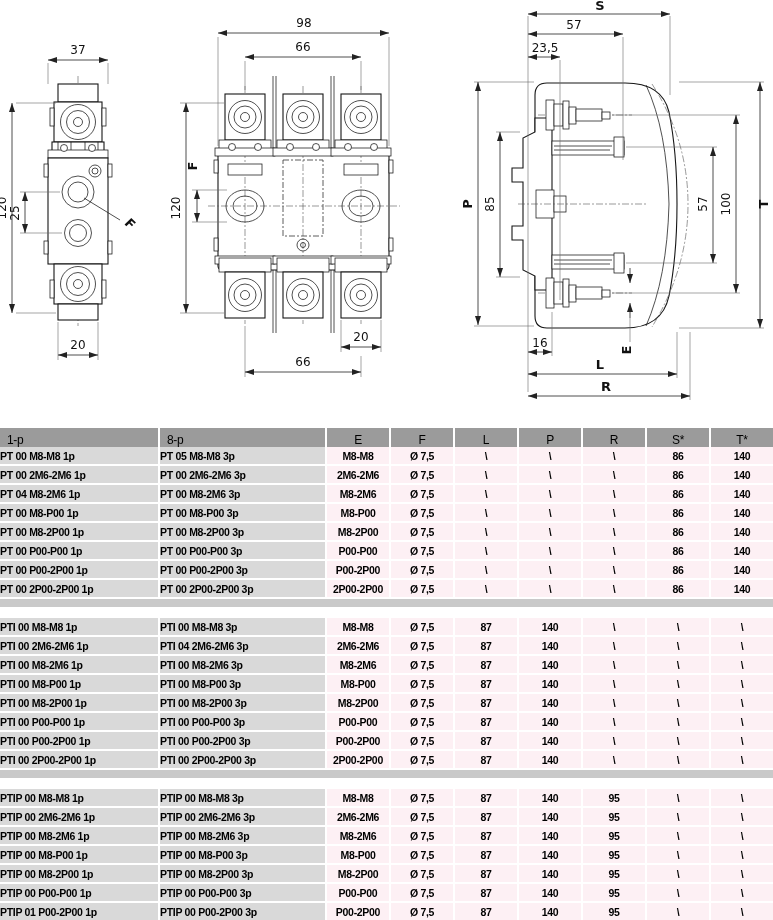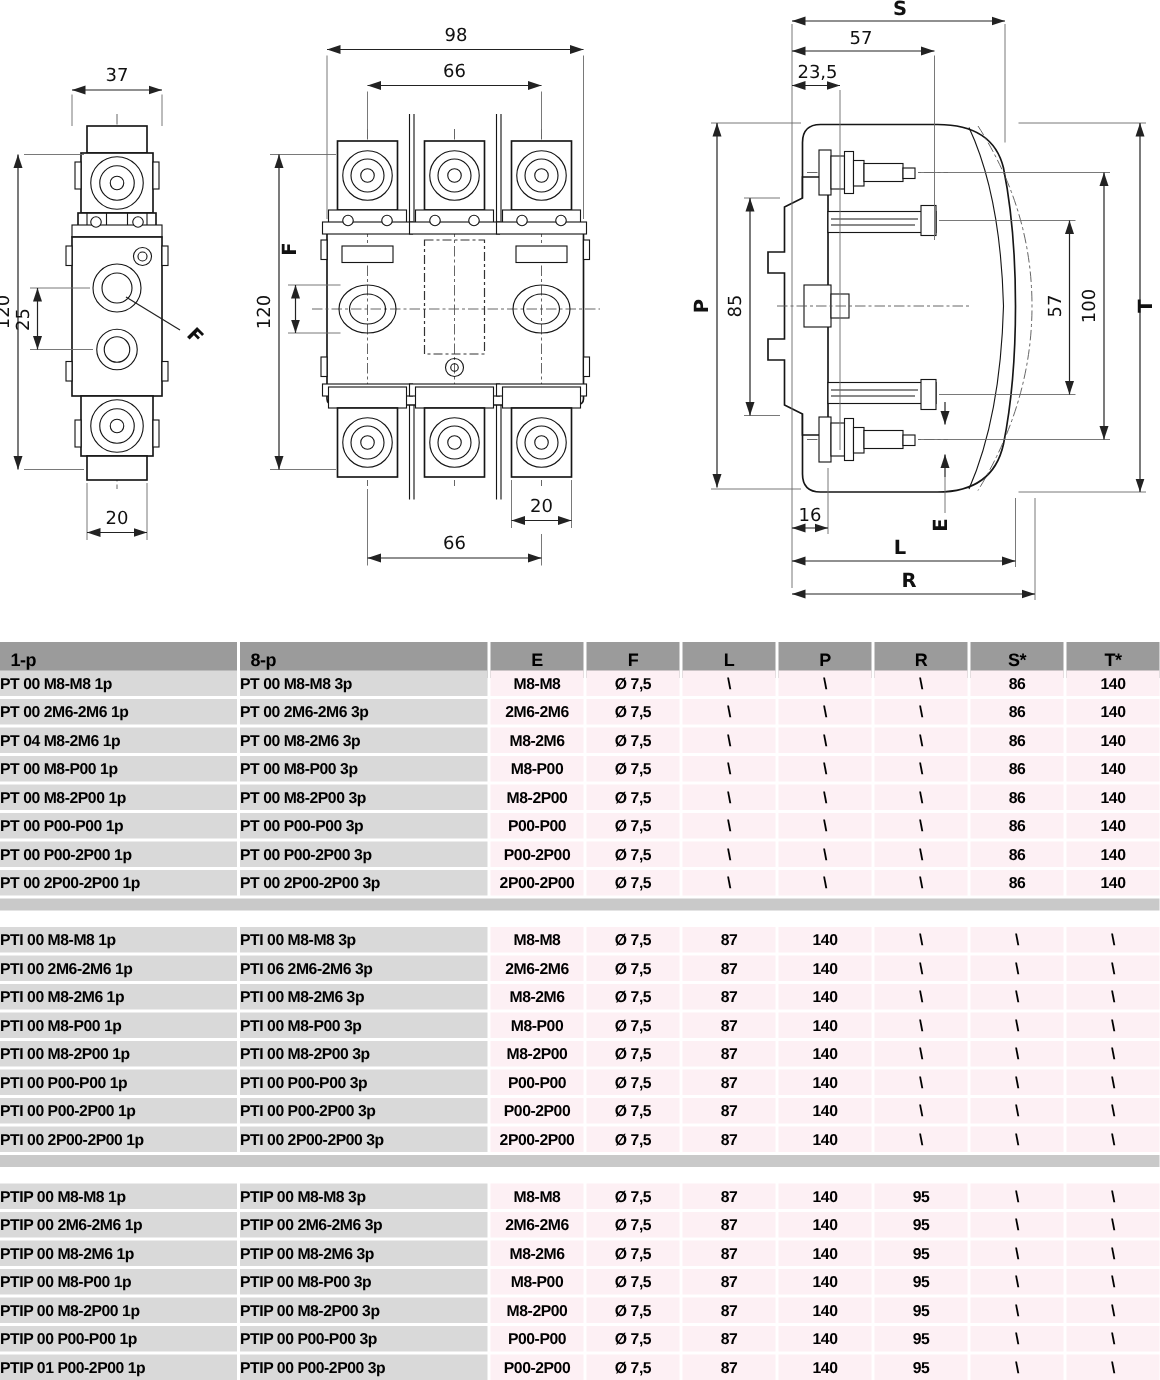--- a/index.html
+++ b/index.html
@@ -12,21 +12,21 @@
   .outline{fill:#fff;stroke:#161616;stroke-width:1.1;}
   .det{fill:none;stroke:#161616;stroke-width:0.75;}
   .detf{fill:#fff;stroke:#161616;stroke-width:0.75;}
   .dim{stroke:#222;stroke-width:0.8;fill:none;}
   .ext{stroke:#6a6a6a;stroke-width:0.6;fill:none;}
   .cl{stroke:#555;stroke-width:0.6;fill:none;stroke-dasharray:7 2 2 2;}
   .dash{stroke:#333;stroke-width:0.8;fill:none;stroke-dasharray:6 2 2 2;}
   
   .grid{width:773px;display:grid;grid-template-columns:158px 165px repeat(7,62px);
         grid-auto-rows:17px;gap:2px;background:#fff;margin-top:0;}
-  .hcell{background:#9b9b9b;height:24px;color:#000;font-weight:bold;font-size:12px;
+  .hcell{background:#9b9b9b;height:24px;color:#000;font-weight:normal;font-size:12px;
          letter-spacing:-0.3px;display:flex;align-items:center;justify-content:center;}
   .hcell.left{justify-content:flex-start;padding-left:7px;}
   .cell{height:17px;color:#000;font-weight:bold;font-size:10.5px;letter-spacing:-0.3px;
         display:flex;align-items:center;white-space:nowrap;overflow:hidden;}
   .cell.name{background:#d9d9d9;padding-left:0;}
   .cell.val{background:#fdf0f4;justify-content:center;}
   .sep{grid-column:1/-1;height:8px;background:#c9c9c9;}
 </style>
 </head>
 <body>
@@ -357,21 +357,21 @@
   <div class="hcell left">1-p</div>
   <div class="hcell left">8-p</div>
   <div class="hcell">E</div>
   <div class="hcell">F</div>
   <div class="hcell">L</div>
   <div class="hcell">P</div>
   <div class="hcell">R</div>
   <div class="hcell">S*</div>
   <div class="hcell">T*</div>
 <div class="cell name">PT 00 M8-M8 1p</div>
-    <div class="cell name">PT 00 M8-M8 3p</div>
+    <div class="cell name">PT 05 M8-M8 3p</div>
     <div class="cell val">M8-M8</div>
     <div class="cell val">Ø 7,5</div>
     <div class="cell val">\</div>
     <div class="cell val">\</div>
     <div class="cell val">\</div>
     <div class="cell val">86</div>
     <div class="cell val">140</div>
     <div class="cell name">PT 00 2M6-2M6 1p</div>
     <div class="cell name">PT 00 2M6-2M6 3p</div>
     <div class="cell val">2M6-2M6</div>
@@ -439,21 +439,21 @@
     <div class="cell name">PTI 00 M8-M8 1p</div>
     <div class="cell name">PTI 00 M8-M8 3p</div>
     <div class="cell val">M8-M8</div>
     <div class="cell val">Ø 7,5</div>
     <div class="cell val">87</div>
     <div class="cell val">140</div>
     <div class="cell val">\</div>
     <div class="cell val">\</div>
     <div class="cell val">\</div>
     <div class="cell name">PTI 00 2M6-2M6 1p</div>
-    <div class="cell name">PTI 06 2M6-2M6 3p</div>
+    <div class="cell name">PTI 04 2M6-2M6 3p</div>
     <div class="cell val">2M6-2M6</div>
     <div class="cell val">Ø 7,5</div>
     <div class="cell val">87</div>
     <div class="cell val">140</div>
     <div class="cell val">\</div>
     <div class="cell val">\</div>
     <div class="cell val">\</div>
     <div class="cell name">PTI 00 M8-2M6 1p</div>
     <div class="cell name">PTI 00 M8-2M6 3p</div>
     <div class="cell val">M8-2M6</div>

